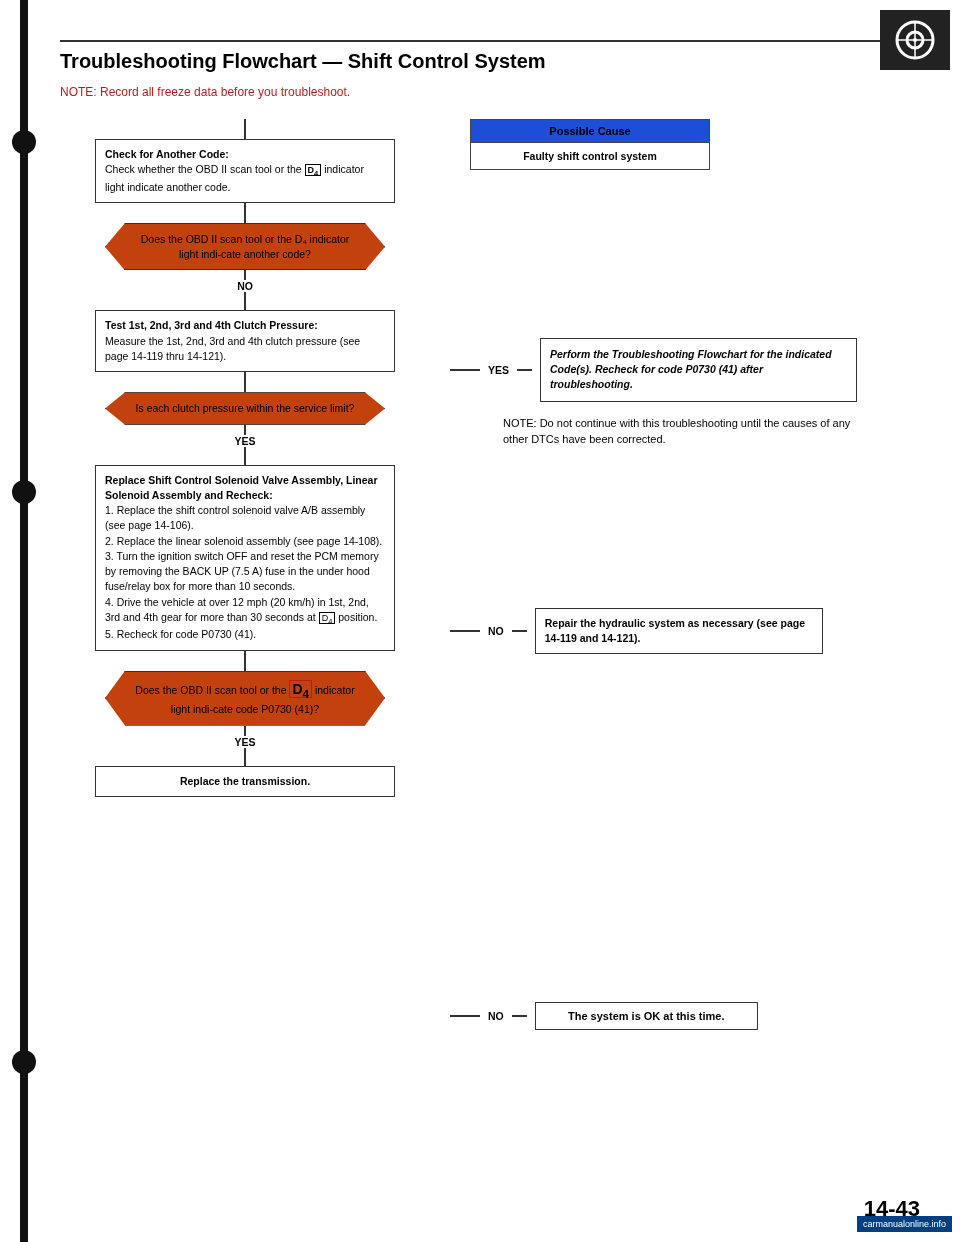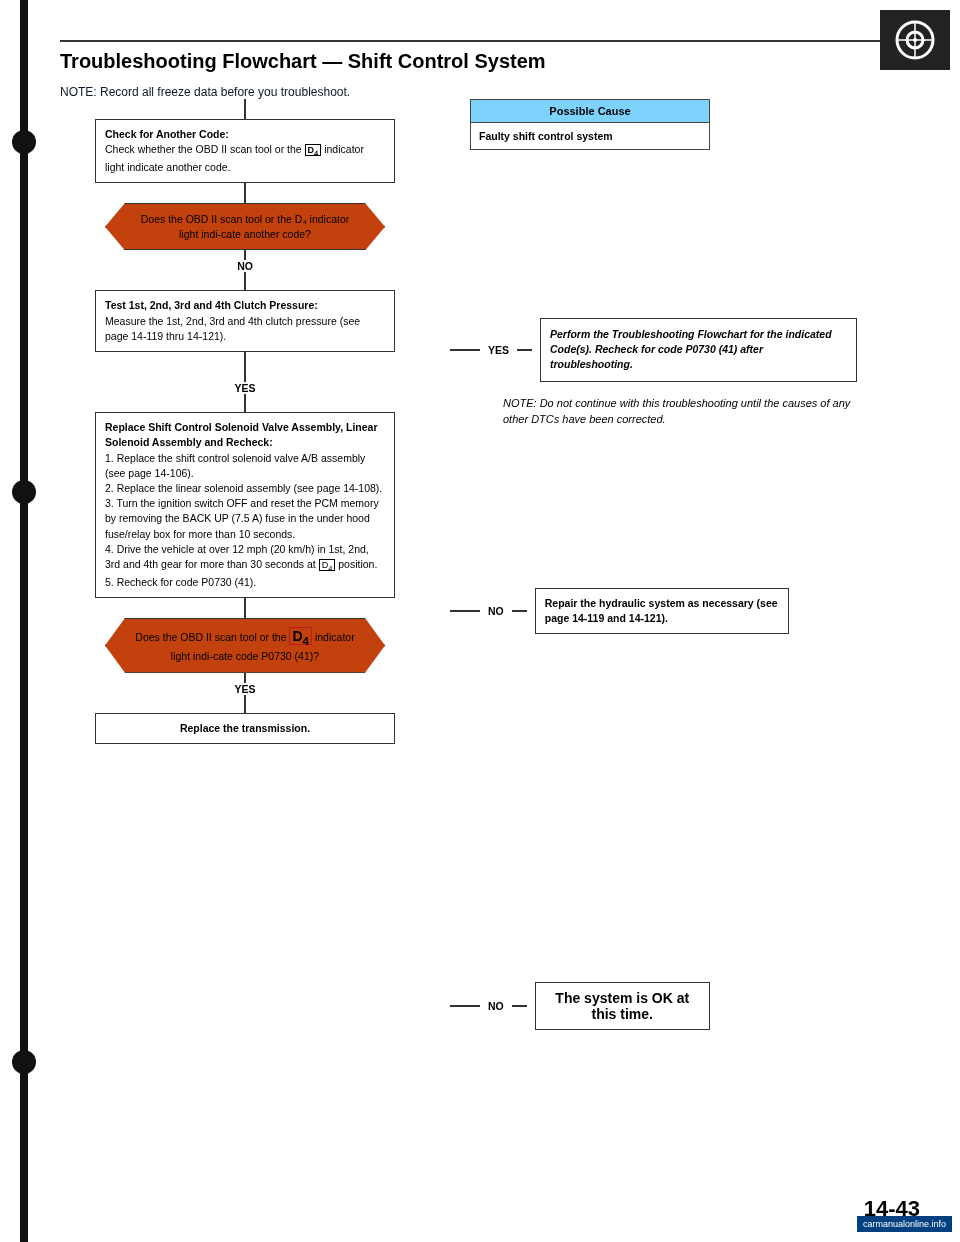--- a/index.html
+++ b/index.html
@@ -83,22 +83,22 @@
 
     .page-title {
       font-size: 20px;
       font-weight: bold;
       margin-bottom: 12px;
       color: #000;
     }
 
     .note-text {
       font-size: 12px;
-      margin-bottom: 0;
-      color: #0f172a;
+      margin-bottom: 20px;
+      color: #b91c1c;
     }
 
     
     .note-box {
       font-size: 11px;
       line-height: 1.5;
       color: #000;
       padding: 5px 0;
       max-width: 350px;
     }
@@ -187,58 +187,59 @@
       font-weight: bold;
       color: #000;
     }
 
     .poss-cause-box {
       width: 240px;
       border: 1.5px solid #444;
     }
 
     .poss-cause-hdr {
-      background: #7dd3fc;
+      background: #1d4ed8;
       text-align: center;
       font-size: 11px;
       font-weight: bold;
       padding: 5px 8px;
       border-bottom: 1.5px solid #444;
     }
 
     .poss-cause-body {
+      text-align: center;
       font-size: 10.5px;
       font-weight: bold;
       padding: 7px 8px;
     }
 
     .perform-box {
       width: 317px;
       border: 1.5px solid #333;
       padding: 8px 9px;
       font-size: 10.5px;
       line-height: 1.45;
       font-weight: bold;
       font-style: italic;
     }
 
     .repair-box {
-      width: 254px;
+      width: 288px;
       border: 1.5px solid #333;
       padding: 7px 9px;
       font-size: 10.5px;
       line-height: 1.45;
       font-weight: bold;
     }
 
     .ok-box {
-      width: 175px;
+      width: 223px;
       border: 1.5px solid #333;
       padding: 7px 9px;
-      font-size: 14px;
+      font-size: 11px;
       font-weight: bold;
       text-align: center;
     }
   </style>
 </head>
 <body>
 
 <div class="page-container">
 
   <div class="left-bar"></div>
@@ -284,20 +285,23 @@
         <div class="vline" style="height:18px;"></div>
       </div>
 
       <div class="rect-box">
         <b>Test 1st, 2nd, 3rd and 4th Clutch Pressure:</b><br>
         <span>Measure the 1st, 2nd, 3rd and 4th clutch pressure (see page 14-119 thru 14-121).</span>
       </div>
 
       <div class="vline" style="height:20px;"></div>
 
+      <div class="oct-box">
+        <span>Is each clutch pressure within the service limit?</span>
+      </div>
 
       <div style="display:flex;flex-direction:column;align-items:center;width:100%;">
         <div class="vline" style="height:10px;"></div>
         <div class="label-text">YES</div>
         <div class="vline" style="height:18px;"></div>
       </div>
 
       <div class="rect-box">
         <b>Replace Shift Control Solenoid Valve Assembly, Linear Solenoid Assembly and Recheck:</b><br>
         <span>1. Replace the shift control solenoid valve A/B assembly (see page 14-106).</span><br>
@@ -338,21 +342,21 @@
 
         <div class="hline" style="width:30px;"></div>
         <div class="label-text">YES</div>
         <div class="hline" style="width:15px;"></div>
 
         <div class="perform-box">
           <span>Perform the Troubleshooting Flowchart for the indicated Code(s). Recheck for code P0730 (41) after troubleshooting.</span>
         </div>
       </div>
 
-      <div class="note-box" style="margin-top:8px; margin-left:53px;font-style:italic;">
+      <div class="note-box" style="margin-top:8px; margin-left:53px;">
         <span>NOTE: Do not continue with this troubleshooting until the causes of any other DTCs have been corrected.</span>
       </div>
 
       <div style="height: 155px;"></div>
 
       <div style="display:flex;align-items:center;gap:8px;">
         <div class="hline" style="width:30px;"></div>
         <div class="label-text">NO</div>
         <div class="hline" style="width:15px;"></div>
 

